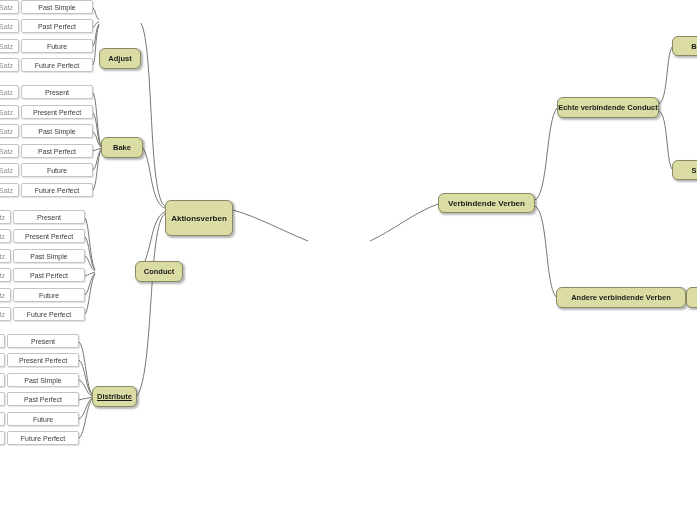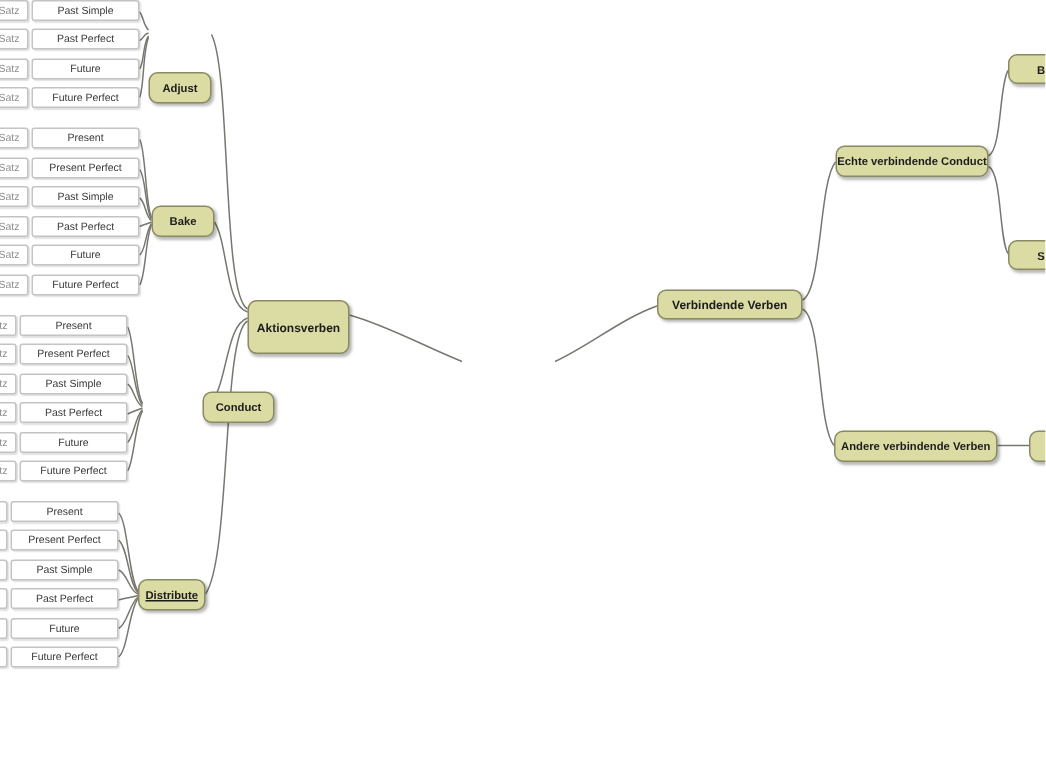--- a/index.html
+++ b/index.html
@@ -90,21 +90,21 @@
 
   <div class="node branch" style="left:165px;top:200px;width:68px;height:36px;">Aktionsverben</div>
   <div class="node branch" style="left:438px;top:193px;width:97px;height:20px;">Verbindende Verben</div>
 
   <div class="node small" style="left:99px;top:12px;width:42px;height:21px;margin-top:36px;">Adjust</div>
   <div class="node small" style="left:101px;top:137px;width:42px;height:21px;">Bake</div>
   <div class="node small" style="left:95px;top:261px;width:48px;height:21px;margin-left:40px;">Conduct</div>
   <div class="node small" style="left:92px;top:386px;width:45px;height:21px;text-decoration:underline;">Distribute</div>
 
   <div class="node small" style="left:557px;top:97px;width:102px;height:21px;">Echte verbindende Conduct</div>
-  <div class="node small" style="left:556px;top:287px;width:109px;height:21px;">Andere verbindende Verben</div>
+  <div class="node small" style="left:556px;top:287px;width:130px;height:21px;">Andere verbindende Verben</div>
 
   <div class="node small" style="left:672px;top:36px;width:44px;height:20px;">B</div>
   <div class="node small" style="left:672px;top:160px;width:44px;height:20px;">S</div>
   <div class="node small" style="left:686px;top:287px;width:40px;height:21px;"></div>
 
   <div class="leaf" style="right:604px;top:0px;">
     <span class="satz">Satz</span>
     <span class="tense">Past Simple</span>
   </div>
   <div class="leaf" style="right:604px;top:19px;">

